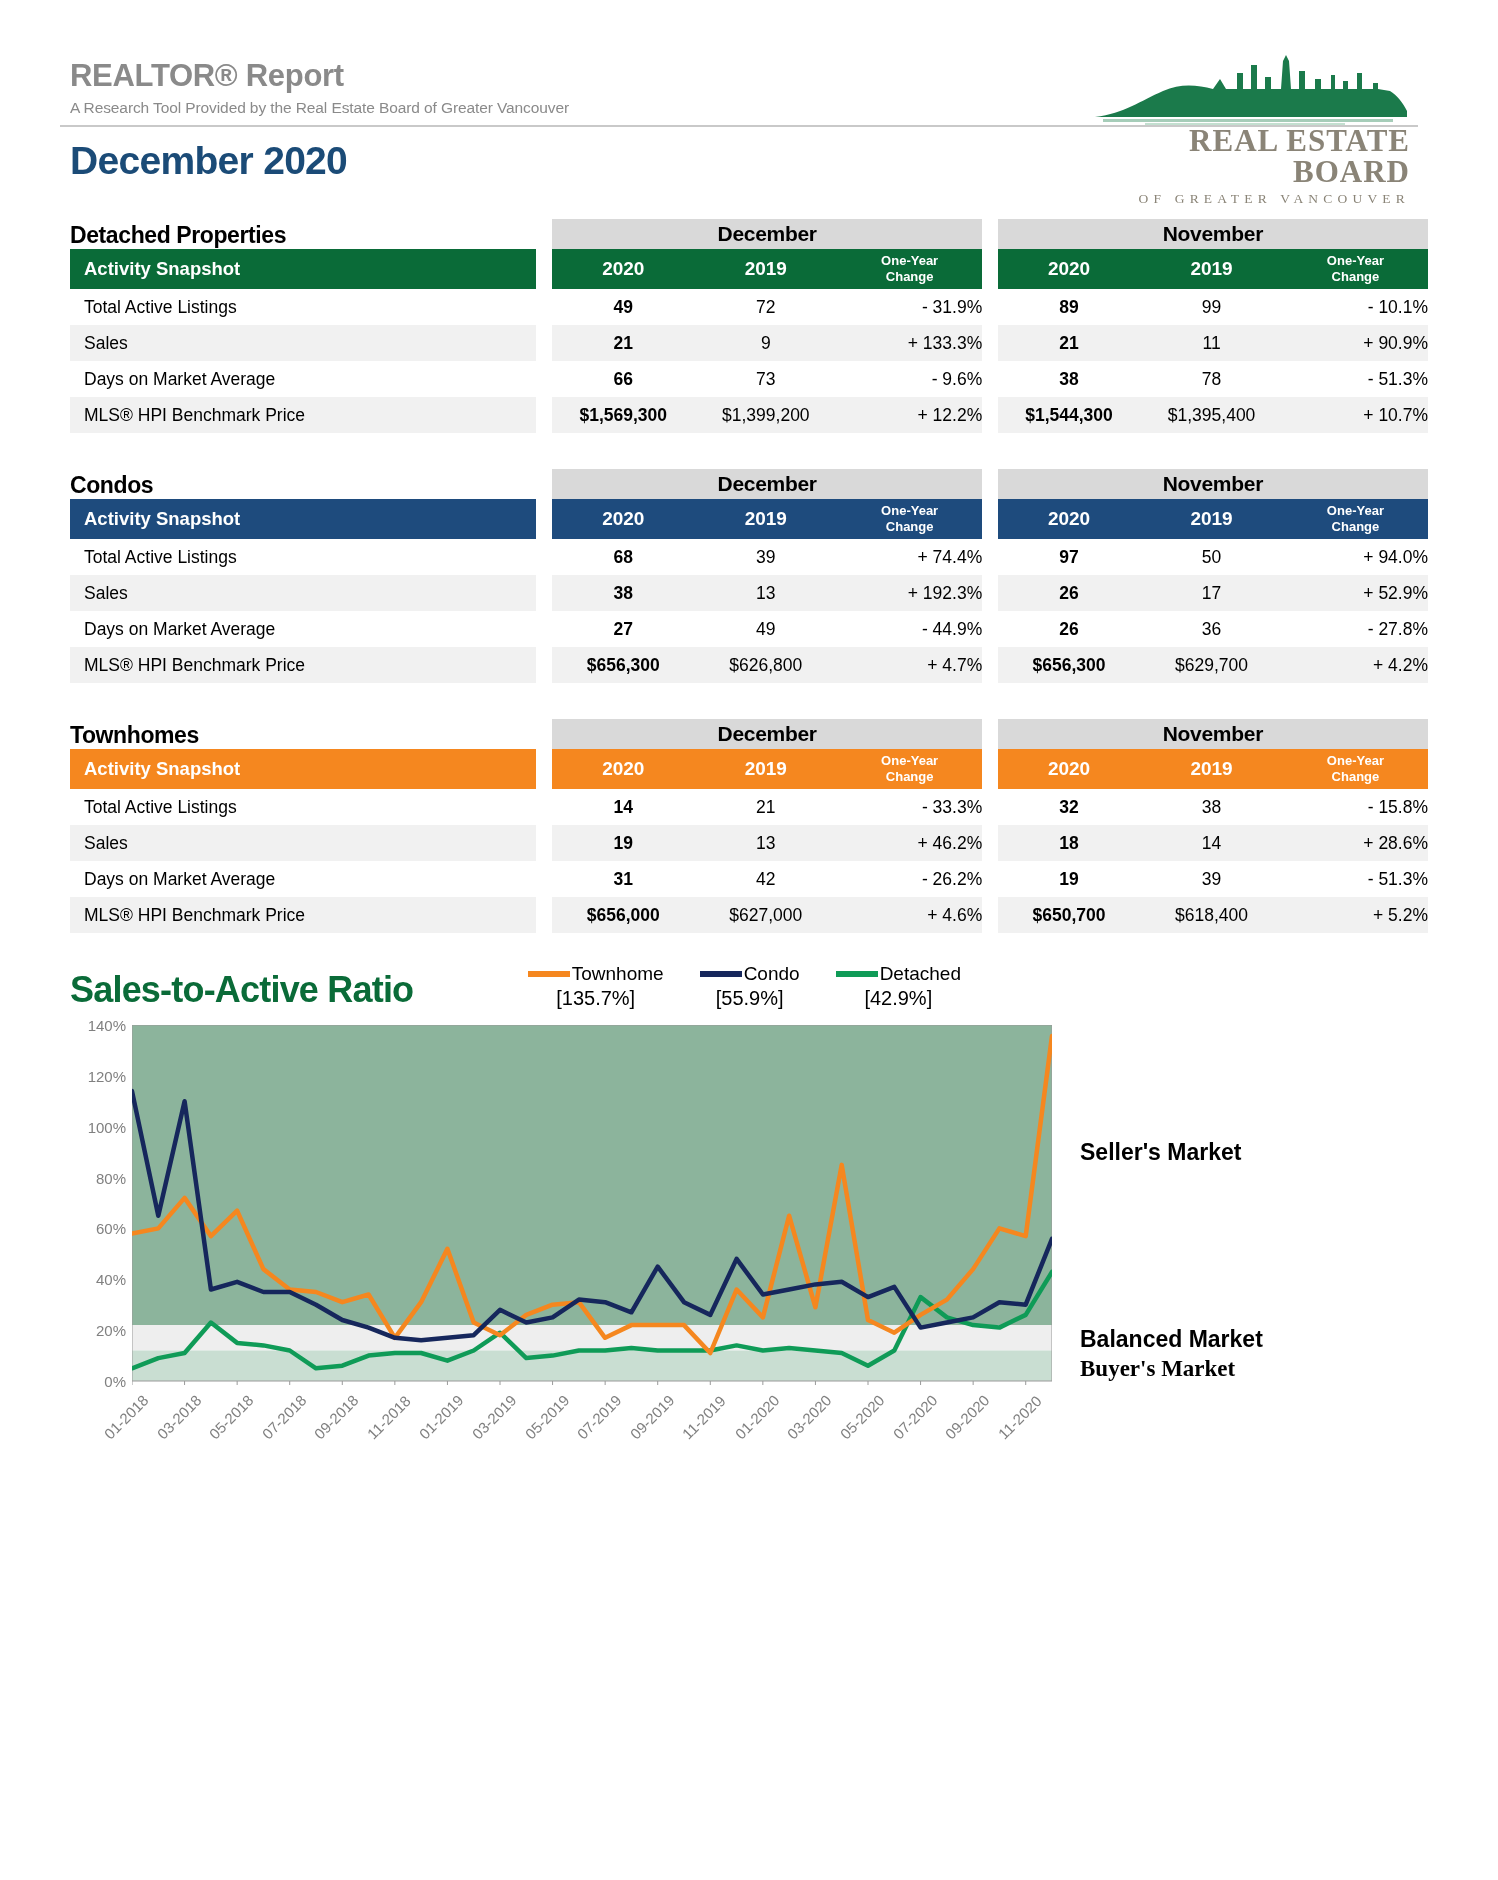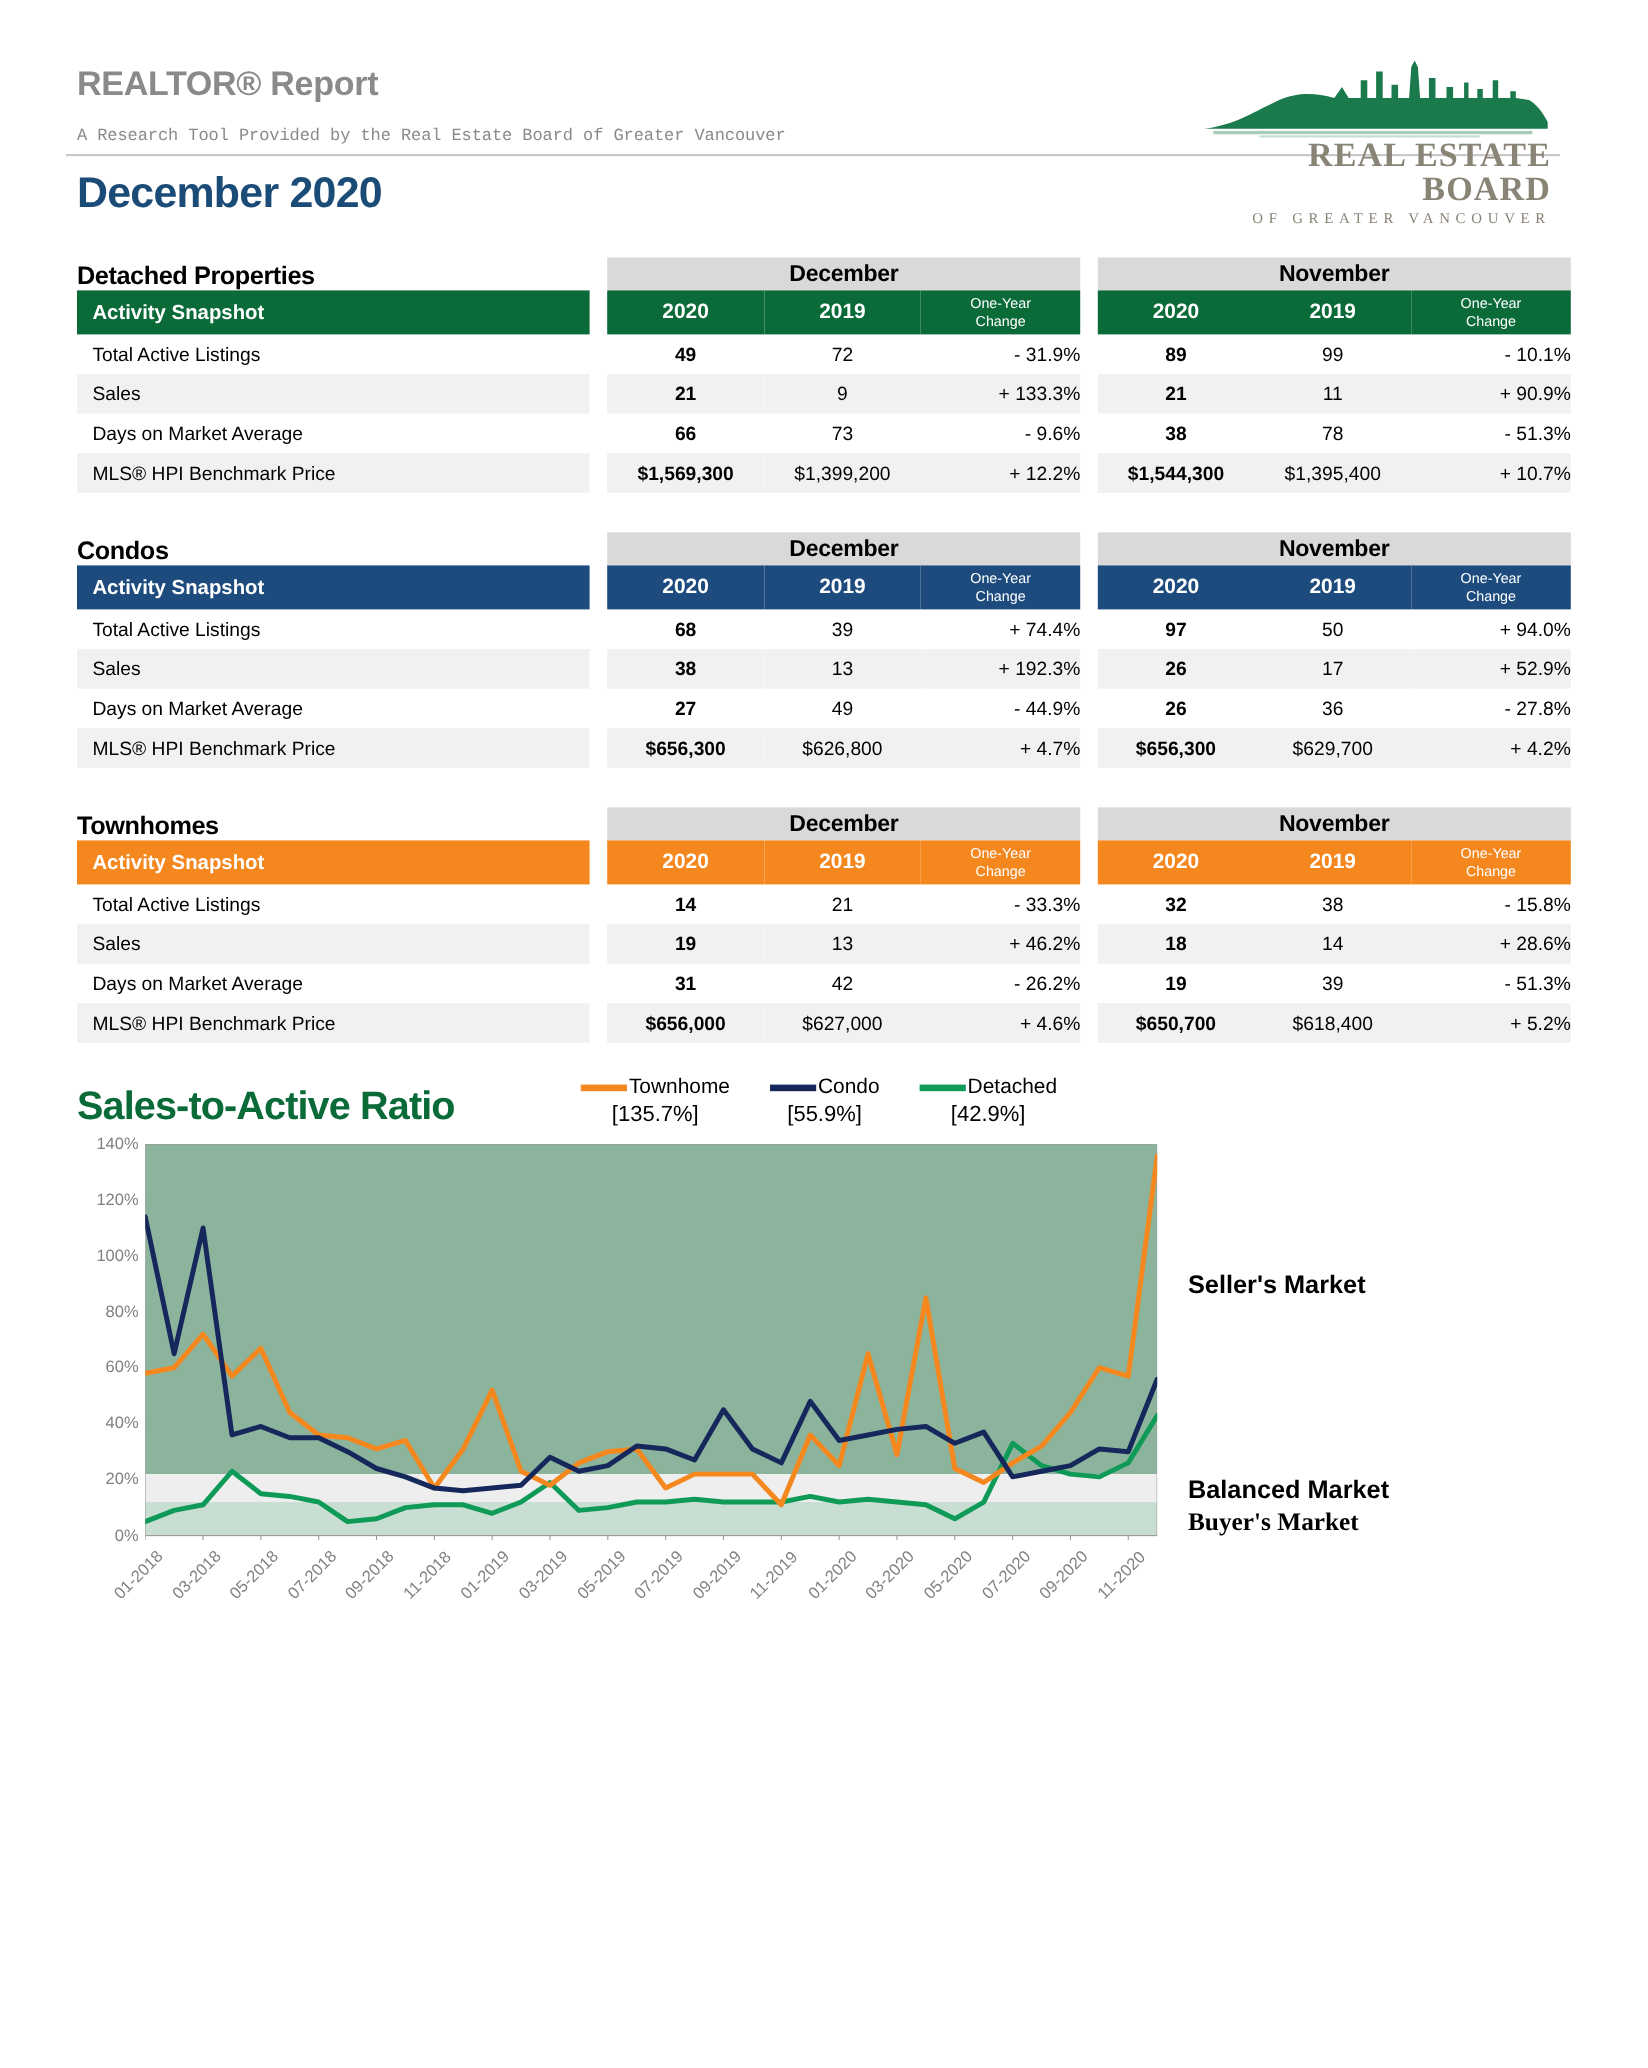--- a/index.html
+++ b/index.html
@@ -9,21 +9,21 @@
     font-family: "Liberation Sans", sans-serif;
     color: #000;
     position: relative;
     overflow: hidden;
   }
   .page { position: relative; width: 1498px; height: 1478px; padding: 0 70px; }
 
   
   .header { position: relative; padding-top: 58px; }
   .report-title { font-size: 31px; font-weight: bold; color: #8a8a8a; letter-spacing: -0.3px; }
-  .report-sub { font-size: 15.5px; color: #8a8a8a; margin-top: 20px; letter-spacing: -0.1px; font-family: Liberation Mono, monospace; }
+  .report-sub { font-size: 15.5px; color: #8a8a8a; margin-top: 5px; letter-spacing: -0.1px; }
   .city-title { font-size: 50px; font-weight: bold; color: #0a6b38; margin-top: 22px; letter-spacing: -1px; line-height: 1.05; }
   .rule { height: 2px; background: #c9c9c9; margin-top: 8px; width: 1358px; margin-left: -10px; }
   .month-title { font-size: 39px; font-weight: bold; color: #1b4b77; margin-top: 12px; letter-spacing: -0.7px; }
 
   
   .logo { position: absolute; right: 18px; top: 55px; width: 325px; text-align: right; }
   .logo svg { display: block; }
   .logo-word { font-family: "Liberation Serif", serif; font-size: 31px; color: #8a8477;
                letter-spacing: 1px; font-weight: bold; line-height: 1; margin-top: -2px;}
   .logo-sub { font-family: "Liberation Serif", serif; font-size: 13.5px; color: #8a8477;
@@ -41,21 +41,21 @@
   .month-band {
     background: #d9d9d9; text-align: center; font-weight: bold; font-size: 21px;
     height: 30px; line-height: 30px; letter-spacing: -0.3px;
   }
   .cat-name { font-size: 23px; font-weight: bold; vertical-align: bottom; padding-bottom: 2px; letter-spacing: -0.4px;}
 
   .row-head td { padding: 0; height: 40px; }
   .hd { color: #fff; height: 40px; font-weight: bold; }
   .hd.label { font-size: 18.5px; text-align: left; padding-left: 14px; }
   .hd.yr { font-size: 19px; text-align: center; }
-  .hd.chg { font-size: 13px; text-align: center; line-height: 1.25; font-weight: normal;}
+  .hd.chg { font-size: 13px; text-align: center; line-height: 1.25; font-weight: bold;}
 
   .detached .hd { background: #0a6b38; }
   .condos   .hd { background: #1e4b7d; }
   .townhomes .hd { background: #f5871f; }
 
   .row-data td { height: 36px; font-size: 17.5px; }
   .row-data td.lbl { text-align: left; padding-left: 14px; }
   .row-data td.v2020 { text-align: center; font-weight: bold; }
   .row-data td.v2019 { text-align: center; }
   .row-data td.vchg  { text-align: right; }

